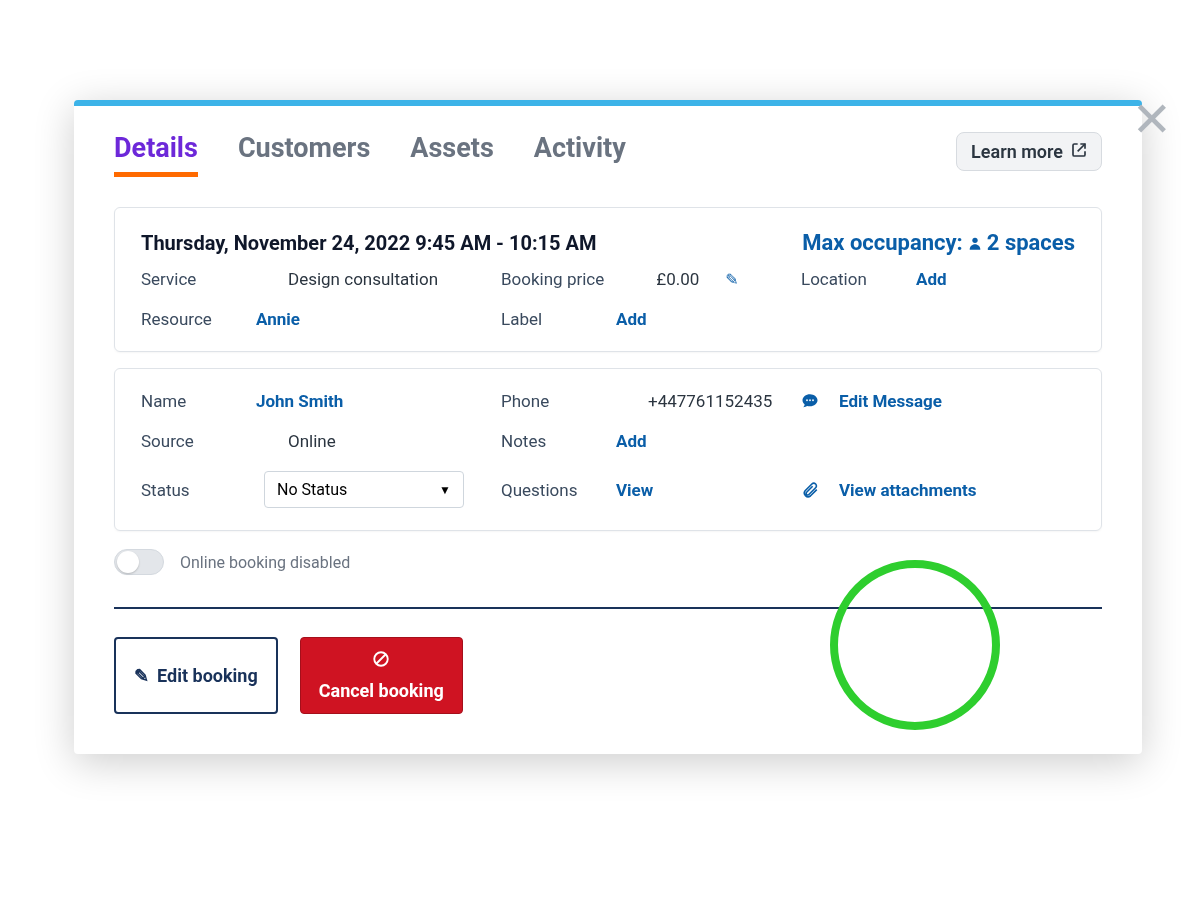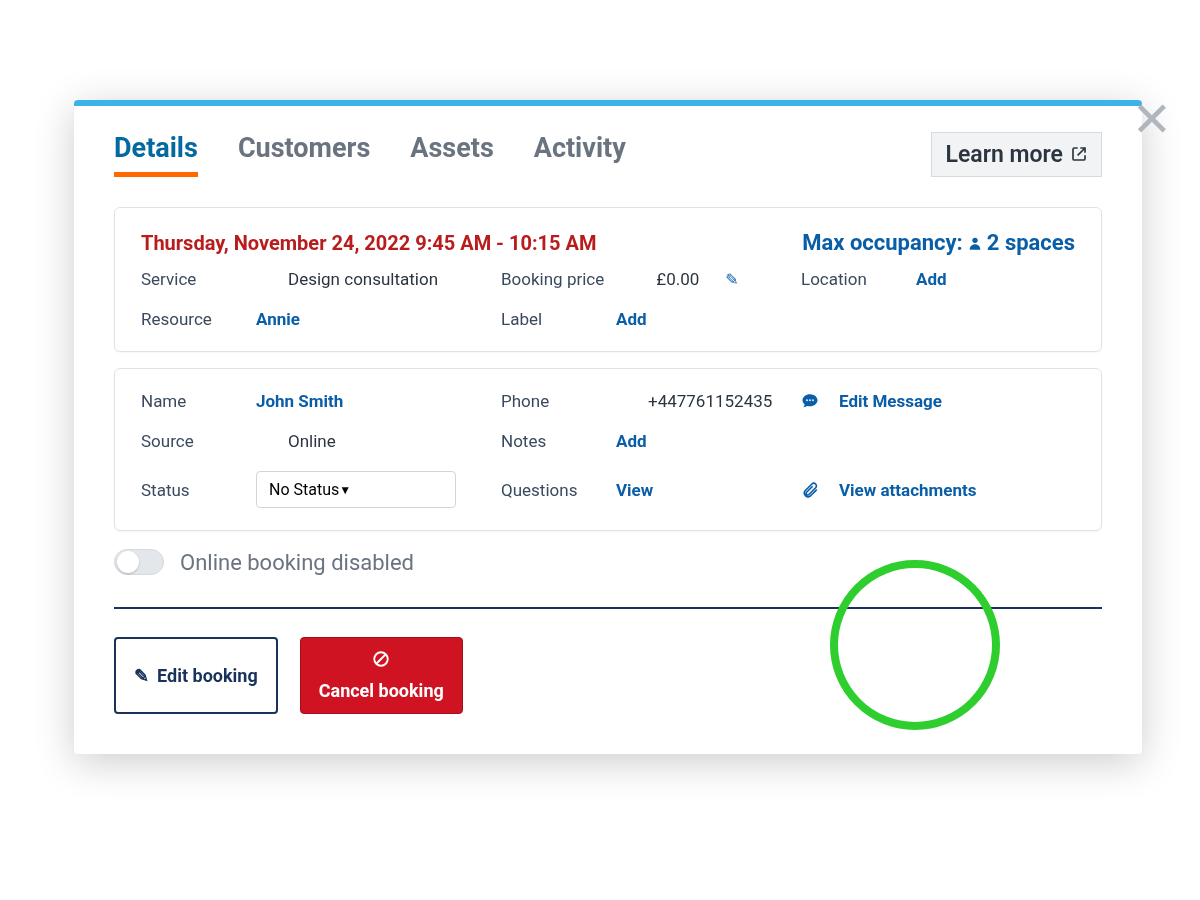--- a/index.html
+++ b/index.html
@@ -41,33 +41,33 @@
     gap: 40px;
   }
   .tab {
     font-size: 27px;
     font-weight: 700;
     color: #6a7380;
     cursor: pointer;
     padding-bottom: 8px;
   }
   .tab.active {
-    color: #0369a1;
+    color: #6d28d9;
     border-bottom: 5px solid #ff6a00;
   }
   .learn-more {
     margin-left: auto;
     display: inline-flex;
     align-items: center;
     gap: 8px;
     background: #f2f3f5;
     border: 1px solid #d7dbe0;
-    border-radius: 0;
+    border-radius: 8px;
     padding: 8px 14px;
-    font-size: 23px;
+    font-size: 18px;
     font-weight: 600;
     color: #2b3540;
     cursor: pointer;
   }
   .learn-more svg { width:16px; height:16px; }
   .content {
     padding: 30px 40px 40px 40px;
   }
   .card {
     border: 1px solid #dfe3e8;
@@ -78,21 +78,21 @@
   }
   .card-header-row {
     display: flex;
     justify-content: space-between;
     align-items: center;
     margin-bottom: 14px;
   }
   .card-title {
     font-size: 20px;
     font-weight: 700;
-    color: #b91c1c;
+    color: #0f172a;
   }
   .section-title {
     font-size: 20px;
     font-weight: 700;
     color: #3a4a5e;
     margin-bottom: 16px;
   }
   .occupancy {
     font-size: 22px;
     font-weight: 700;
@@ -116,28 +116,29 @@
   .custgrid {
     display: grid;
     grid-template-columns: 340px 280px 1fr;
     row-gap: 20px;
     column-gap: 20px;
     font-size: 17px;
   }
   .status-select {
     display: inline-flex;
     align-items: center;
-    justify-content: flex-start;
+    justify-content: space-between;
     width: 200px;
     border: 1px solid #cfd6dd;
     border-radius: 4px;
     padding: 8px 12px;
     font-size: 16px;
     cursor: pointer;
     background:#fff;
+    margin-left:8px;
   }
   .caret { font-size: 12px; }
   .toggle-row {
     display: flex;
     align-items: center;
     gap: 16px;
     margin: 18px 0 32px 0;
   }
   .toggle {
     width: 50px;
@@ -151,21 +152,21 @@
   .toggle-knob {
     width: 22px;
     height: 22px;
     background: #fff;
     border-radius: 50%;
     position: absolute;
     top: 1px;
     left: 2px;
     box-shadow: 0 1px 2px rgba(0,0,0,0.2);
   }
-  .toggle-label { color: #6a7380; font-size: 22px; }
+  .toggle-label { color: #6a7380; font-size: 16px; }
   .hr {
     height: 2px;
     background: #19325a;
     margin-bottom: 28px;
   }
   .actions { display: flex; gap: 22px; }
   .btn {
     display: inline-flex;
     align-items: center;
     gap: 8px;

